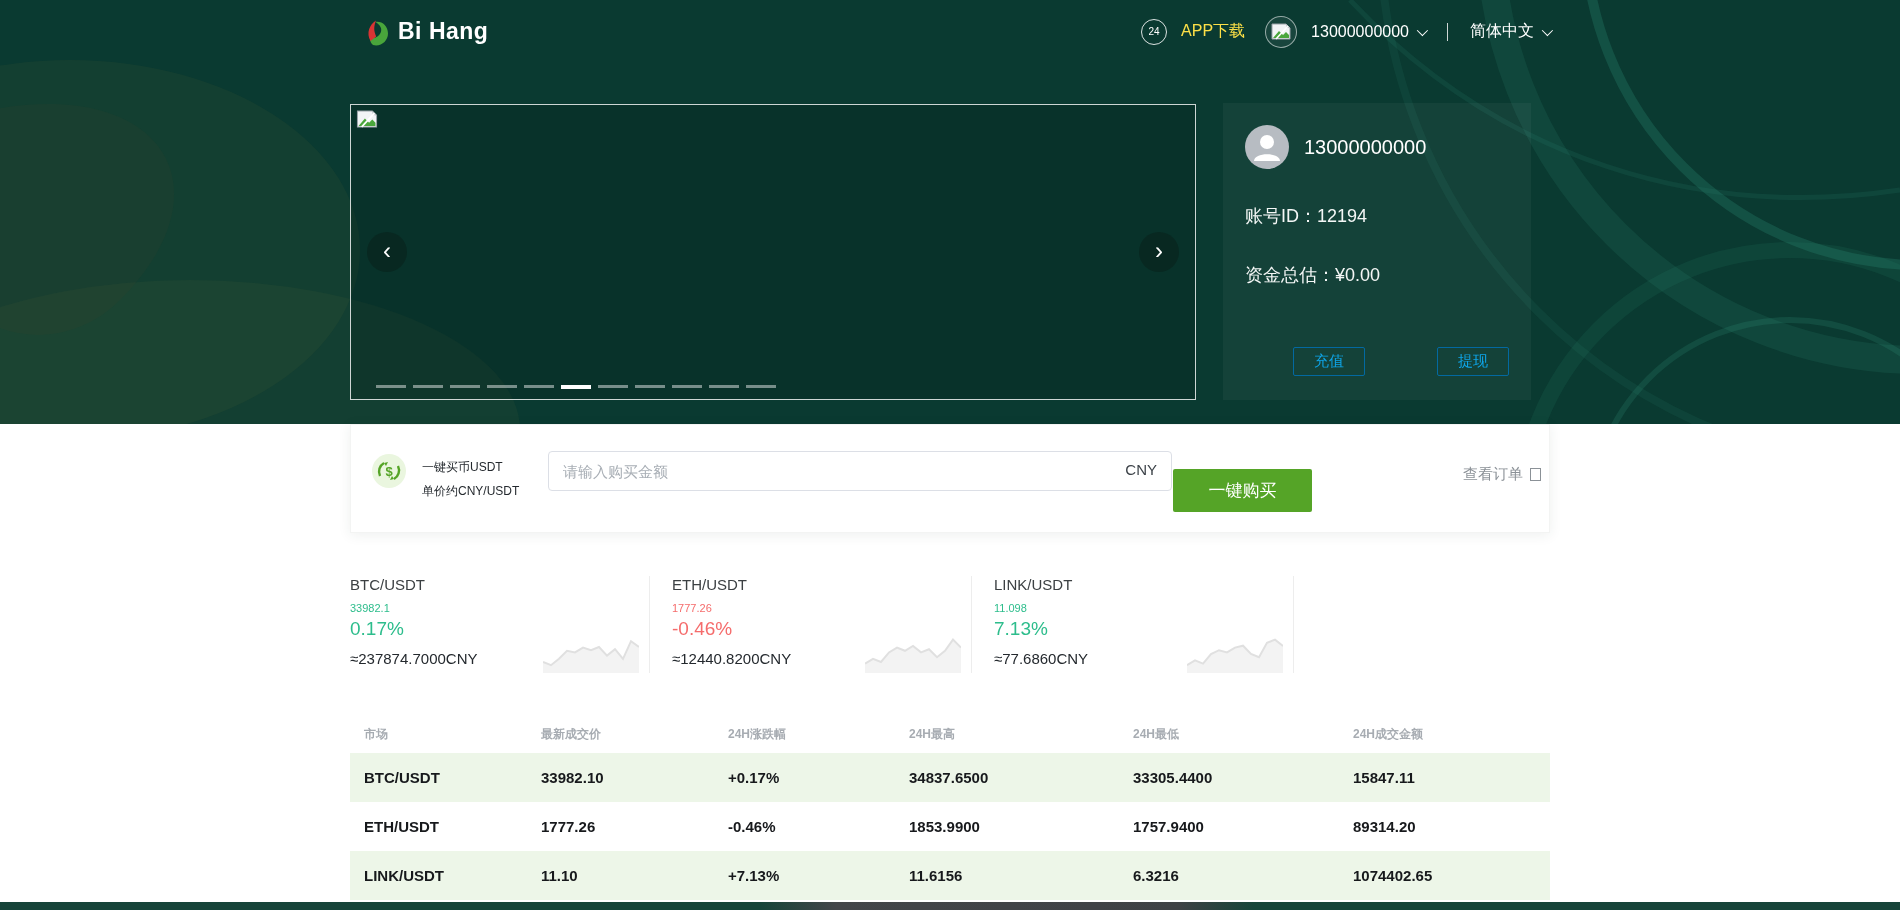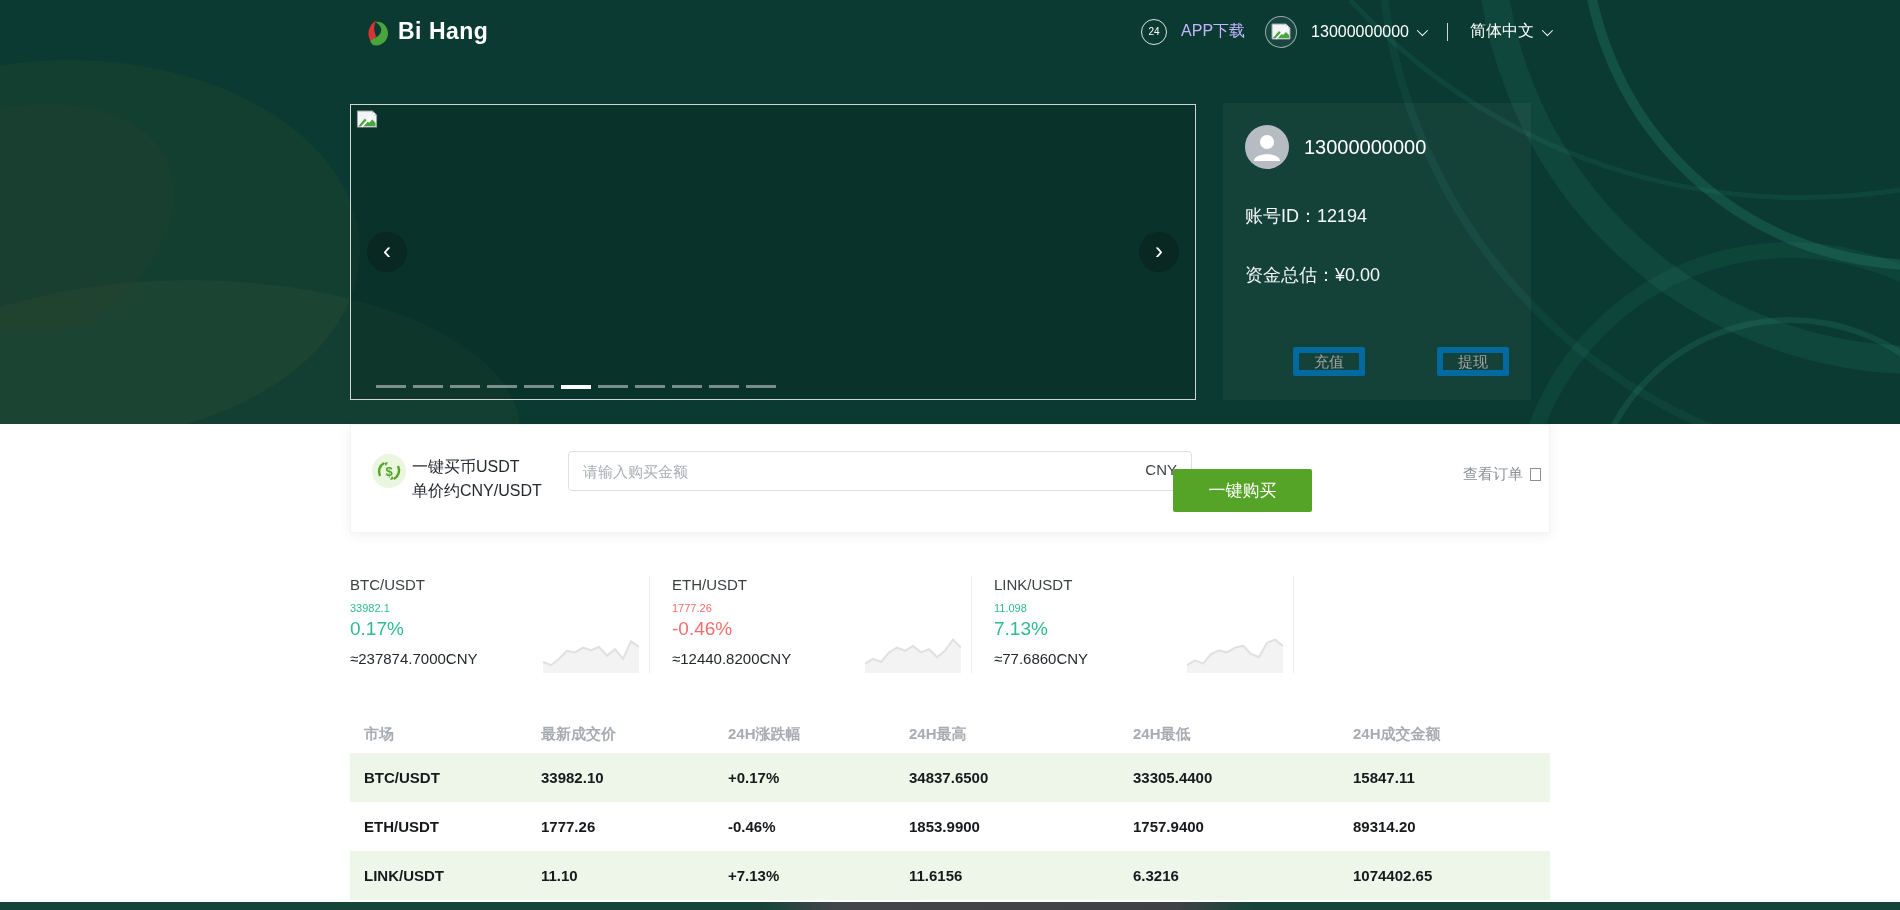--- a/index.html
+++ b/index.html
@@ -17,21 +17,21 @@
   .header { position:relative; z-index:3; height:63px; }
   .header-inner { height:63px; display:flex; align-items:center; }
   .logo { display:flex; align-items:center; gap:8px; margin-left:10px; cursor:pointer; }
   .logo-text { color:#fff; font-size:23px; font-weight:700; letter-spacing:.5px; }
   .nav { display:flex; align-items:center; gap:17px; list-style:none; margin-left:78px; }
   .nav li { color:#e8efec; font-size:16px; cursor:pointer; padding:4px 6px; white-space:nowrap; }
   .nav li.active { color:#2da94f; }
   .header-right { margin-left:auto; display:flex; align-items:center; gap:14px; }
   .svc-icon { width:26px; height:26px; border:1.5px solid rgba(255,255,255,.85); border-radius:50%;
               color:#fff; font-size:10px; display:flex; align-items:center; justify-content:center; }
-  .appdl { color:#c4b5fd; font-size:16px; cursor:pointer; margin-right:6px; }
+  .appdl { color:#fde047; font-size:16px; cursor:pointer; margin-right:6px; }
   .hdr-avatar { width:32px; height:32px; border-radius:50%; border:1px solid rgba(255,255,255,.55);
                 display:flex; align-items:center; justify-content:center; overflow:hidden; background:rgba(255,255,255,.06); }
   .phone-sel, .lang-sel { display:flex; align-items:center; gap:8px; color:#fff; font-size:16px; cursor:pointer; }
   .chev { width:8px; height:8px; border-right:1.5px solid #fff; border-bottom:1.5px solid #fff;
           transform:rotate(45deg) translateY(-2px); display:inline-block; }
   .hdr-divider { width:1px; height:18px; background:rgba(255,255,255,.8); margin:0 8px; }
 
   
   .hero-inner { height:414px; z-index:2; }
   .carousel { position:absolute; left:0; top:41px; width:846px; height:296px;
@@ -45,32 +45,32 @@
   .dash.active { background:#fff; height:4px; }
 
   .user-panel { position:absolute; left:873px; top:40px; width:308px; height:297px;
                 background:rgba(255,255,255,.045); padding:22px; color:#fff; }
   .up-row1 { display:flex; align-items:center; gap:15px; }
   .avatar { width:44px; height:44px; border-radius:50%; background:#b7bcc2; overflow:hidden; flex:0 0 44px; }
   .up-phone { font-size:20px; font-weight:400; }
   .up-line { margin-top:35px; font-size:18px; color:#f4f7f6; }
   .up-line b { font-weight:400; }
   .up-btns { margin-top:60px; display:flex; }
-  .ghost-btn { width:76px; height:29px; border:6px solid #0369a1; background:transparent; color:#a3a3a3;
+  .ghost-btn { width:76px; height:29px; border:1px solid #0369a1; background:transparent; color:#0ea5e9;
                font-size:15px; cursor:pointer; border-radius:2px; font-family:inherit; }
   .ghost-btn.first { margin-left:48px; } .ghost-btn.second { margin-left:72px; }
 
   
   .main { position:relative; background:#fff; }
 
   .buybar { width:1200px; height:109px; margin:-53px auto 0; background:#fff; position:relative;
             box-shadow:0 2px 12px rgba(40,60,50,.08); border:1px solid #f3f4f3; }
   .buy-icon { position:absolute; left:21px; top:29px; }
-  .buy-labels { position:absolute; left:61px; top:30px; font-size:16px; color:#24292e; line-height:24px; white-space:nowrap; }
-  .buy-input-wrap { position:absolute; left:197px; top:26px; width:624px; height:40px;margin-left:20px; }
+  .buy-labels { position:absolute; left:71px; top:30px; font-size:12px; color:#24292e; line-height:24px; white-space:nowrap; }
+  .buy-input-wrap { position:absolute; left:197px; top:26px; width:624px; height:40px; }
   .buy-input { width:100%; height:100%; border:1px solid #dcdfe6; border-radius:4px; padding:0 58px 0 14px;
                font-size:15px; color:#333; outline:none; font-family:inherit; }
   .buy-input::placeholder { color:#a8aeb5; }
   .cny { position:absolute; right:15px; top:10px; font-size:15px; color:#3c4248; }
   .buy-btn { position:absolute; left:822px; top:44px; width:139px; height:43px; background:#55a427; color:#fff;
              border:none; border-radius:2px; font-size:17px; cursor:pointer; font-family:inherit; }
   .orders { position:absolute; right:8px; top:40px; display:flex; align-items:center; gap:7px;
             color:#8b9197; font-size:15px; cursor:pointer; }
   .doc-glyph { width:11px; height:13px; border:1px solid #8b9197; display:inline-block; }
 
@@ -80,21 +80,21 @@
   .t-pair { font-size:15px; color:#3c4043; margin-bottom:9px; }
   .t-price { font-size:11px; margin-bottom:4px; }
   .t-pct { font-size:19px; margin-bottom:10px; }
   .t-approx { font-size:15px; color:#24292e; }
   .ticker-card.up .t-price, .ticker-card.up .t-pct { color:#2dbd8c; }
   .ticker-card.down .t-price, .ticker-card.down .t-pct { color:#f56c6c; }
   .spark { position:absolute; right:10px; bottom:0; }
 
   
   .market-table { width:1200px; margin:42px auto 0; border-collapse:collapse; table-layout:fixed; }
-  .market-table th { height:38px; text-align:left; padding-left:14px; color:#a7acb2; font-size:15px; font-weight:700; }
+  .market-table th { height:38px; text-align:left; padding-left:14px; color:#a7acb2; font-size:12px; font-weight:700; }
   .market-table td { height:49px; padding-left:14px; font-size:15px; font-weight:700; color:#17191c; }
   .market-table tr.striped { background:#edf6e8; }
 
   .footer-strip { height:8px; margin-top:2px;
      background:linear-gradient(90deg,#164439 0%,#164439 40%,#434549 44%,#3f4145 62%,#164439 66%,#164439 100%); }
 </style>
 </head>
 <body>
 
 <div class="page">

